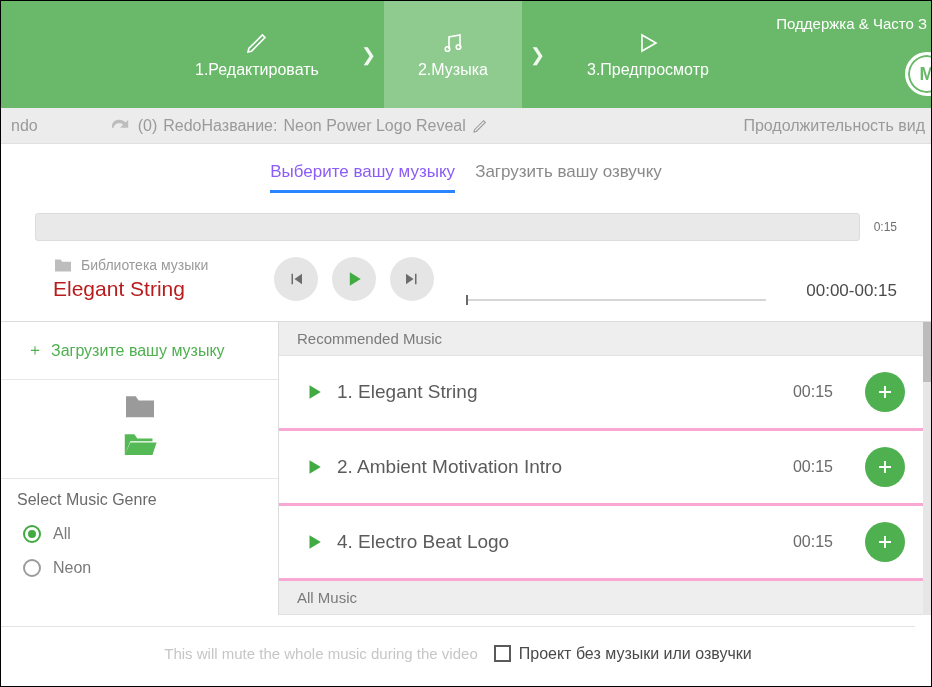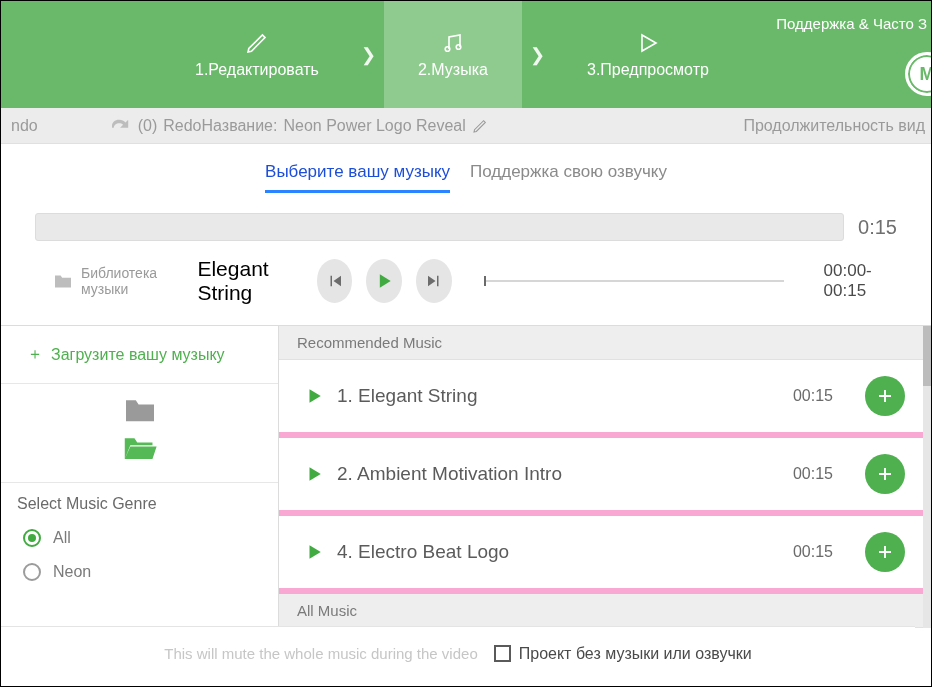--- a/index.html
+++ b/index.html
@@ -19,53 +19,53 @@
 
 
 .toolbar { height: 36px; background: #ececec; display: flex; align-items:center; color:#9a9a9a; font-size:16px; padding: 0 10px; border-bottom:1px solid #e0e0e0; position:relative; }
 .toolbar .redo { display:flex; align-items:center; gap:6px; margin-left: 72px; }
 .toolbar .title { color:#9a9a9a; display:flex; align-items:center; gap:6px; }
 .toolbar .duration { position:absolute; right:6px; }
 
 
 .tabs { display:flex; justify-content:center; gap:20px; padding: 18px 0 14px 0; font-size:17px; }
 .tab { color:#8a8a8a; padding-bottom: 8px; cursor:pointer; }
-.tab.active { color:#1d4ed8; border-bottom: 3px solid #2a83ff; }
+.tab.active { color:#8b5cf6; border-bottom: 3px solid #2a83ff; }
 
 
 .timeline-row { display:flex; align-items:center; padding: 6px 34px 10px 34px; gap: 14px; }
 .wave { flex:1; height: 28px; background:#e9e9e9; border:1px solid #dcdcdc; border-radius: 3px; }
-.wave-time { color:#6f6f6f; font-size:20px; }
+.wave-time { color:#6f6f6f; font-size:12px; }
 
 
 .library-row { display:flex; align-items:center; padding: 6px 34px 20px 52px; }
-.library-left { display:flex; flex-direction:row; gap:4px; }
+.library-left { display:flex; flex-direction:column; gap:4px; }
 .lib-label { color:#9a9a9a; font-size:14px; display:flex; align-items:center; gap:8px; }
-.lib-track { color:#000000; font-size:21px; }
-.player-controls { margin-left:auto; display:flex; align-items:center; gap:14px; }
+.lib-track { color:#b91c1c; font-size:21px; }
+.player-controls { margin-left:auto; display:flex; align-items:flex-end; gap:14px; }
 .ctrl-btn { width:44px; height:44px; border-radius:50%; background:#e5e5e5; display:flex; align-items:center; justify-content:center; cursor:pointer; }
 .ctrl-btn.play { color:#41aa41; }
 .progress-line { flex:1; height:2px; background:#d6d6d6; margin: 0 18px; min-width:300px; position:relative; }
 .progress-line::before { content:''; position:absolute; left:0; top:-4px; width:2px; height:10px; background:#6a6a6a; }
 .time-range { color:#4a4a4a; font-size:17px; margin-left:8px; }
 
 
 .main { display:flex; border-top:1px solid #dcdcdc; }
 .side { width: 278px; border-right:1px solid #dcdcdc; padding: 0; }
 .upload-link { color:#4fb04f; font-size:16px; display:flex; align-items:center; gap:8px; padding: 18px 0 18px 26px; cursor:pointer; border-bottom:1px solid #e7e7e7; }
 .folder-icons { display:flex; flex-direction:column; align-items:center; gap:10px; padding: 12px 0 20px 0; border-bottom:1px solid #e7e7e7; }
 .genre-head { padding: 12px 16px 10px 16px; color:#6a6a6a; font-size:16px; }
 .genre-item { display:flex; align-items:center; gap:12px; padding: 6px 16px 10px 22px; color:#7a7a7a; font-size:16px; cursor:pointer; }
 .radio { width:18px; height:18px; border:2px solid #9c9c9c; border-radius:50%; display:flex; align-items:center; justify-content:center; }
 .radio.checked { border-color:#41aa41; }
 .radio.checked::after { content:''; width:8px; height:8px; background:#41aa41; border-radius:50%; }
 
 .content { flex:1; position:relative; }
 .section-head { background:#eeeeee; color:#7a7a7a; font-size:15px; padding: 8px 18px; border-bottom:1px solid #e1e1e1; }
-.track-row { display:flex; align-items:center; padding: 16px 26px; border-bottom:6px solid #f9a8d4; gap: 14px; }
+.track-row { display:flex; align-items:center; padding: 16px 26px; border-bottom:3px solid #f9a8d4; gap: 14px; }
 .track-row .pl { color:#41aa41; cursor:pointer; }
 .track-row .name { font-size:19px; color:#5b5b5b; }
 .track-row .dur { margin-left:auto; color:#6a6a6a; font-size:16px; }
 .track-row .add { width:40px; height:40px; border-radius:50%; background:#4fb04f; display:flex; align-items:center; justify-content:center; color:#fff; cursor:pointer; margin-left:18px; }
 .content-scroll { width:8px; background:#e6e6e6; position:absolute; right:0; top:0; bottom:0; }
 .content-scroll .thumb { width:8px; height:60px; background:#bcbcbc; position:absolute; top:0; }
 
 
 .footer { position:absolute; bottom:6px; left:0; right:16px; background:#fff; border-top:1px solid #e4e4e4; height:54px; display:flex; align-items:center; justify-content:center; gap:16px; }
 .footer .hint { color:#c6c6c6; font-size:15px; }
@@ -132,21 +132,21 @@
       <svg width="16" height="16" viewBox="0 0 24 24" fill="none" stroke="#9a9a9a" stroke-width="1.6">
           <path d="M3 21l3.5-.8L20 6.6 17.4 4 3.8 17.5 3 21z"></path>
         </svg>
     </span>
   </div>
   <span class="duration">Продолжительность вид</span>
 </div>
 
 <div class="tabs">
   <div class="tab active">Выберите вашу музыку</div>
-  <div class="tab">Поддержка свою озвучку</div>
+  <div class="tab">Загрузить вашу озвучку</div>
 </div>
 
 <div class="timeline-row">
   <div class="wave"></div>
   <span class="wave-time">0:15</span>
 </div>
 
 <div class="library-row">
   <div class="library-left">
     <div class="lib-label">

